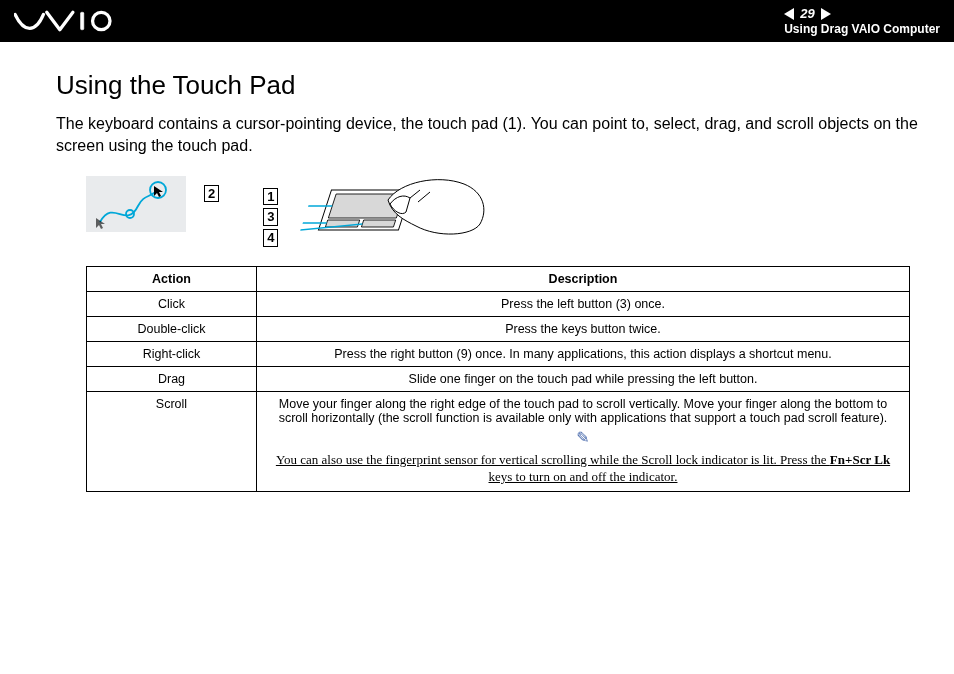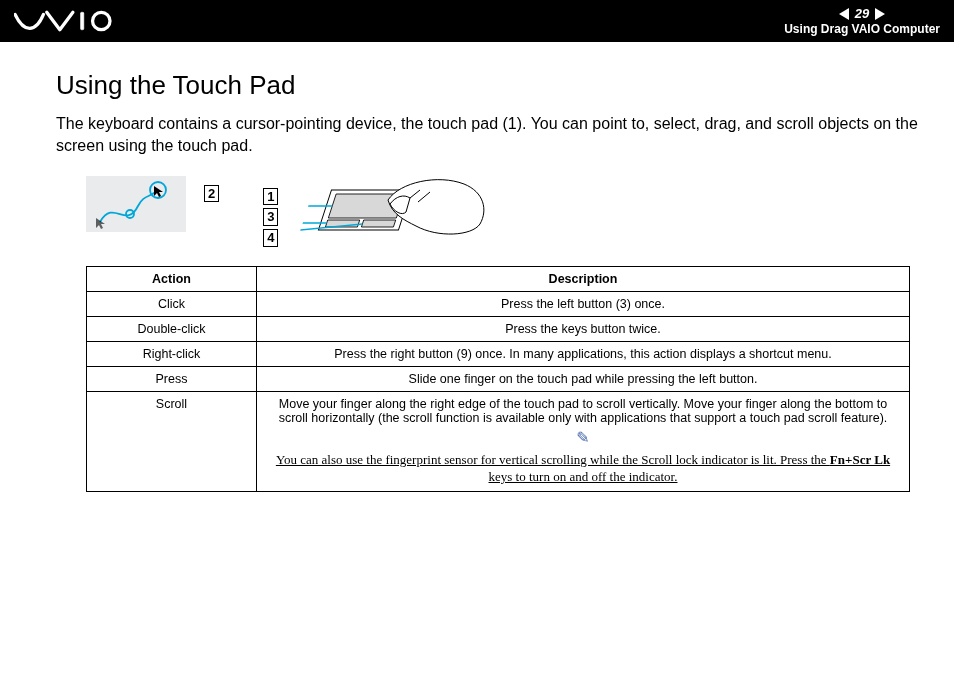--- a/index.html
+++ b/index.html
@@ -4,21 +4,21 @@
 <style>
   * { box-sizing: border-box; margin: 0; padding: 0; }
   html, body { width: 954px; height: 674px; font-family: Arial, Helvetica, sans-serif; background: #fff; color: #000; }
   .header-bar {
     width: 100%; height: 42px; background: #000; color: #fff;
     display: flex; align-items: center; justify-content: space-between;
     padding: 0 14px;
   }
   .logo { height: 24px; }
   .logo svg { height: 100%; }
-  .header-right { display: flex; flex-direction: column; align-items: center; gap: 1px; }
+  .header-right { display: flex; flex-direction: column; align-items: flex-start; gap: 1px; }
   .page-nav { display: flex; align-items: center; gap: 6px; font-style: italic; font-weight: bold; font-size: 13px; }
   .nav-arrow { width: 0; height: 0; display: inline-block; }
   .nav-arrow.left { border-top: 6px solid transparent; border-bottom: 6px solid transparent; border-right: 10px solid #fff; }
   .nav-arrow.right { border-top: 6px solid transparent; border-bottom: 6px solid transparent; border-left: 10px solid #fff; }
   .breadcrumb { font-size: 12px; font-weight: bold; }
   .content { padding: 28px 36px 0 56px; }
   .page-title { font-size: 26px; font-weight: 400; margin-bottom: 12px; }
   .intro { font-size: 16px; line-height: 1.4; margin-bottom: 18px; }
   .illustration-row { display: flex; align-items: flex-start; gap: 10px; margin-left: 30px; margin-bottom: 14px; }
   .illus-box { border: 0; }
@@ -115,21 +115,21 @@
         </tr>
         <tr>
           <td>Double-click</td>
           <td>Press the keys button twice.</td>
         </tr>
         <tr>
           <td>Right-click</td>
           <td>Press the right button (9) once. In many applications, this action displays a shortcut menu.</td>
         </tr>
         <tr>
-          <td>Press</td>
+          <td>Drag</td>
           <td>Slide one finger on the touch pad while pressing the left button.</td>
         </tr>
         <tr>
           <td>Scroll</td>
           <td>
             <span>Move your finger along the right edge of the touch pad to scroll vertically. Move your finger along the bottom to scroll horizontally (the scroll function is available only with applications that support a touch pad scroll feature).</span>
             <span class="note-icon">✎</span>
             <span class="note-text">
               <span>You can also use the fingerprint sensor for vertical scrolling while the Scroll lock indicator is lit. Press the </span><span class="fn">Fn+Scr Lk</span><span> keys to turn on and off the indicator.</span>
             </span>

